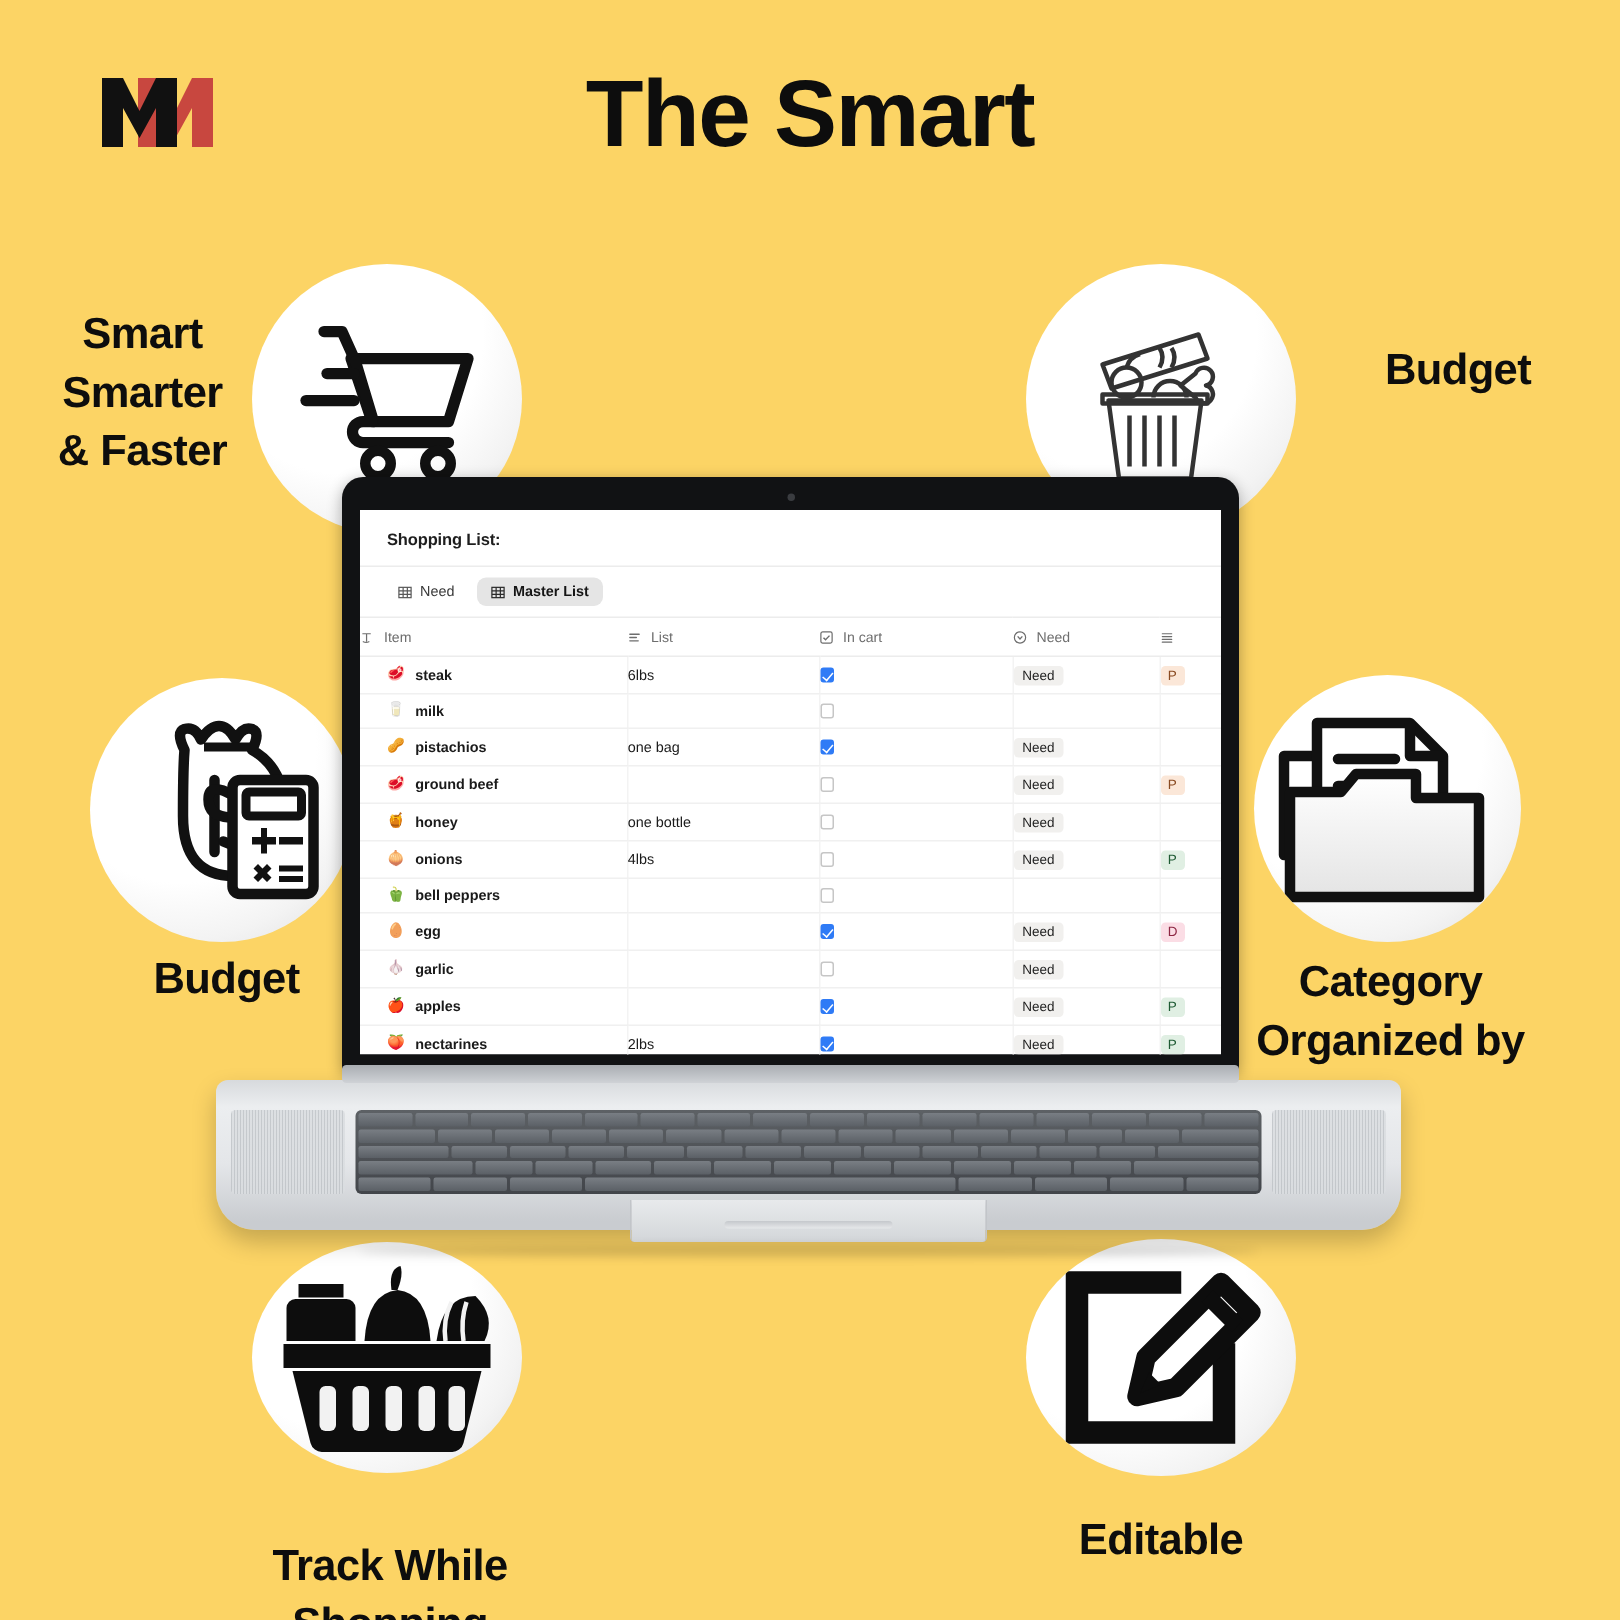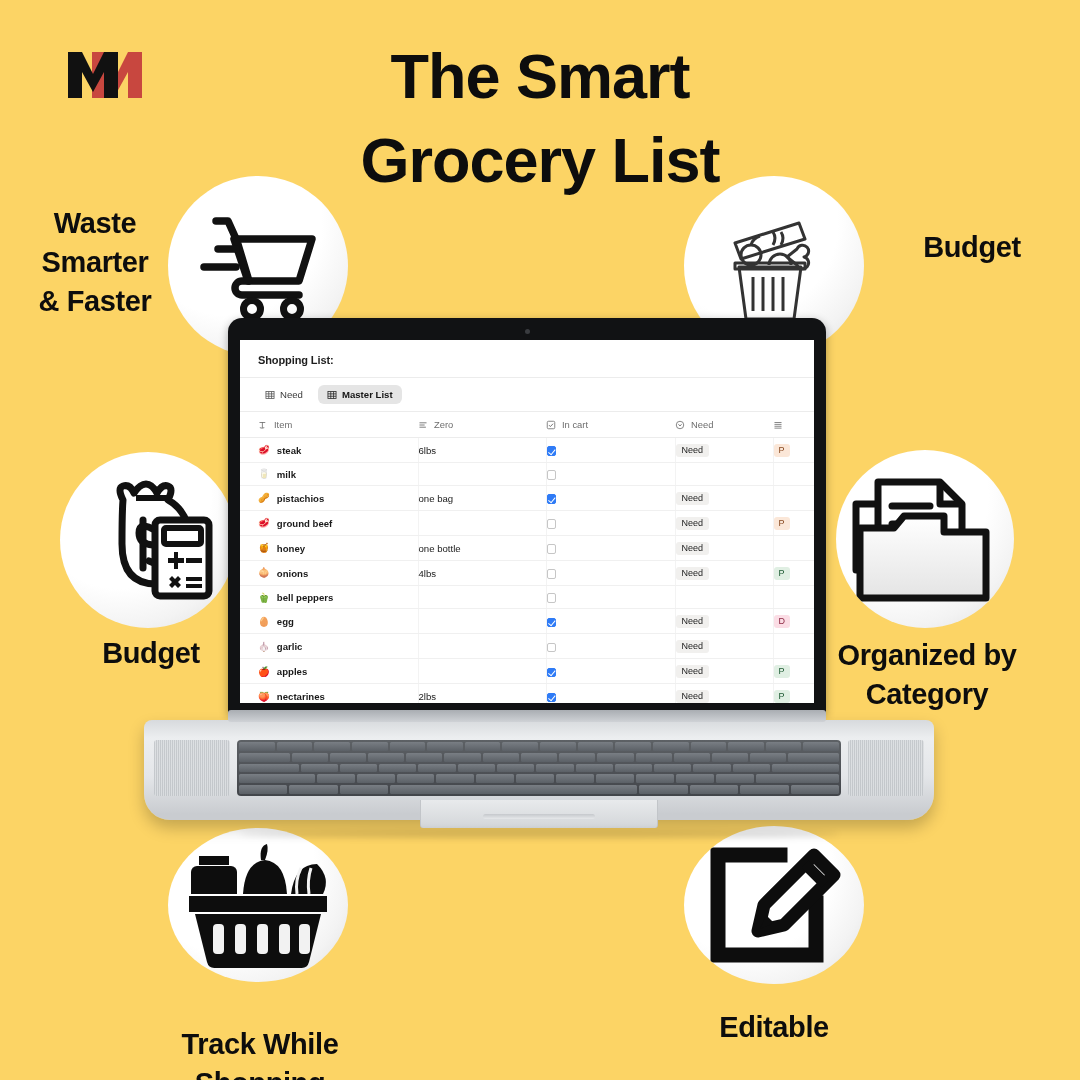--- a/index.html
+++ b/index.html
@@ -146,21 +146,21 @@
   #grid col.c-item  { width: 178px; }
   #grid col.c-notes { width: 128px; }
   #grid col.c-cart  { width: 129px; }
   #grid col.c-need  { width: 98px; }
   #grid col.c-extra { width: 45px; }
   #grid th {
     text-align: left; font-weight: normal; font-size: 9.4px; color: #6d6d6d;
     padding: 7px 6px 7px 0; border-top: 1px solid #ececec; border-bottom: 1px solid #ececec;
   }
   #grid th .hwrap { display: flex; align-items: center; gap: 6px; }
-  #grid th:first-child .hwrap { padding-left: 18px; }
+  #grid th:first-child .hwrap { }
   #grid td {
     font-size: 9.6px; padding: 5.5px 6px 5.5px 0;
     border-bottom: 1px solid #f0f0f0; border-right: 1px solid #f3f3f3;
     vertical-align: middle; color: #1a1a1a;
   }
   #grid td.item { font-weight: bold; }
   #grid td.item .iwrap { display: flex; align-items: center; gap: 7px; padding-left: 18px; }
   .emoji { font-size: 9.5px; line-height: 1; }
   .cb {
     width: 9.5px; height: 9.5px; border-radius: 2px;
@@ -185,21 +185,20 @@
 
 <div id="stage">
 
   <svg id="logo" viewBox="0 0 86 54">
     <path d="M30 4 h14 l11 22 L66 4 h14 v46 H66 V24 L55 44 L44 24 v26 H30 Z" fill="#c8473f"></path>
     <path d="M6 4 h14 l11 22 L42 4 h14 v46 H42 V24 L31 44 L20 24 v26 H6 Z" fill="#111111"></path>
   </svg>
 
   <div id="headline">
     <span class="ln">The Smart</span>
-    <span class="ln">Grocery List</span>
   </div>
 
   <div class="badge" id="badge-cart">
     <div class="badge-circle">
       <svg width="128" height="118" viewBox="0 0 128 118">
         <g fill="none" stroke="#111" stroke-width="7.5" stroke-linecap="round" stroke-linejoin="round">
           <path d="M22 14 h12 l9 20"></path>
           <path d="M40 32 h78 l-13 42 H54 Z"></path>
           <path d="M43 34 l12 40"></path>
           <path d="M54 74 h-6 a7 7 0 0 0 0 14 h57"></path>
@@ -207,21 +206,21 @@
           <path d="M10 60 h32"></path>
         </g>
         <g fill="none" stroke="#111" stroke-width="7">
           <circle cx="58" cy="102" r="8.5"></circle>
           <circle cx="98" cy="102" r="8.5"></circle>
         </g>
       </svg>
     </div>
   </div>
   <div class="lbl badge-label" id="lbl-shop">
-    <div>Waste</div>
+    <div>Smart</div>
     <div>Smarter</div>
     <div>&amp; Faster</div>
   </div>
 
   <div class="badge" id="badge-waste">
     <div class="badge-circle">
       <svg width="122" height="122" viewBox="0 0 122 122">
         <g fill="none" stroke="#333" stroke-width="3" stroke-linejoin="round">
           <path d="M22 38 L86 18 L92 34 L28 54 Z"></path>
           <path d="M26 62 h62 l-7 52 H33 Z"></path>
@@ -287,22 +286,22 @@
         <defs>
           <linearGradient id="fg" x1="0" y1="0" x2="0" y2="1">
             <stop offset="0" stop-color="#ffffff"></stop>
               <stop offset="1" stop-color="#e4e4e4"></stop>
           </linearGradient>
         </defs>
       </svg>
     </div>
   </div>
   <div class="lbl badge-label" id="lbl-folder">
+    <div>Category</div>
     <div>Organized by</div>
-    <div>Category</div>
   </div>
 
   <div class="badge" id="badge-track">
     <div class="badge-circle">
       <svg width="150" height="126" viewBox="0 0 150 126">
         <g fill="#0d0d0d">
           <path d="M14 24 h34 a6 6 0 0 1 6 6 v22 H8 V30 a6 6 0 0 1 6 -6 Z"></path>
           <path d="M16 14 h30 v9 H16 Z"></path>
           <path d="M60 52 q2 -32 22 -34 q20 2 22 34 Z"></path>
           <path d="M78 18 q-2 -14 6 -16 q2 6 -2 16 Z"></path>
@@ -395,21 +394,21 @@
                     <span>Item</span>
                   </div>
                 </th>
                 <th>
                   <div class="hwrap">
                     <svg class="ti" viewBox="0 0 16 16">
                       <g stroke="#6d6d6d" stroke-width="1.4" stroke-linecap="round">
                         <path d="M3 4.5h10M3 8h7M3 11.5h9"></path>
                       </g>
                     </svg>
-                    <span>Zero</span>
+                    <span>List</span>
                   </div>
                 </th>
                 <th>
                   <div class="hwrap">
                     <svg class="ti" viewBox="0 0 16 16">
                       <rect x="2" y="2" width="12" height="12" rx="2" fill="none" stroke="#6d6d6d" stroke-width="1.3"></rect>
                       <path d="M4.8 8.2l2.2 2.3 4.2-4.5" fill="none" stroke="#6d6d6d" stroke-width="1.5"></path>
                     </svg>
                     <span>In cart</span>
                   </div>

